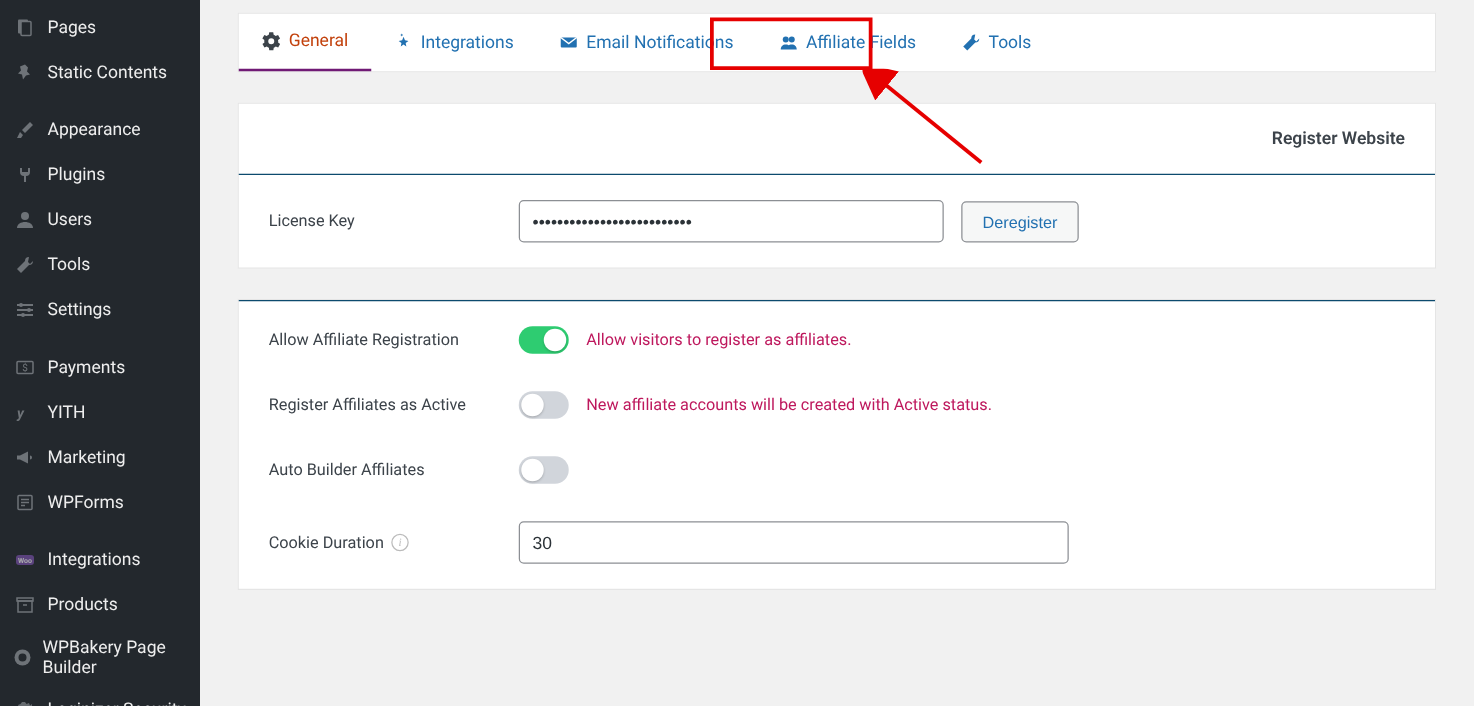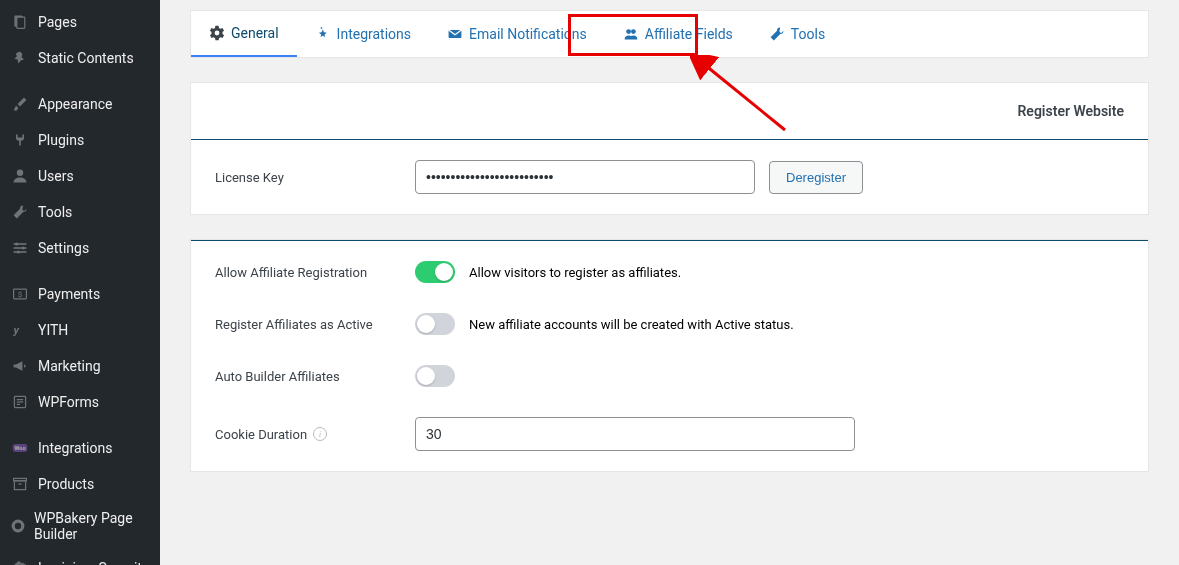--- a/index.html
+++ b/index.html
@@ -5,38 +5,38 @@
 * { box-sizing: border-box; margin: 0; padding: 0; }
 body { font-family: -apple-system, BlinkMacSystemFont, "Segoe UI", Roboto, sans-serif; font-size: 13px; color: #444; background: #f1f1f1; width: 1179px; height: 565px; overflow: hidden; }
 .layout { display: flex; height: 100%; }
 .sidebar { width: 160px; background: #23282d; color: #eee; padding-top: 4px; }
 .sidebar-item { display: flex; align-items: center; padding: 8px 10px; color: #eee; font-size: 14px; cursor: pointer; }
 .sidebar-item .icon { width: 20px; height: 20px; margin-right: 8px; display: flex; align-items: center; justify-content: center; opacity: 0.6; }
 .sidebar-sep { height: 10px; }
 .main { flex: 1; padding: 10px 30px 0 30px; background: #f1f1f1; }
 .tabs { display: flex; background: #fff; border: 1px solid #e5e5e5; }
 .tab { display: flex; align-items: center; padding: 14px 18px; color: #2271b1; font-size: 14px; cursor: pointer; gap: 6px; }
-.tab.active { color: #0c4a6e; border-bottom: 2px solid #3b82f6; }
+.tab.active { color: #c2410c; border-bottom: 2px solid #701a75; }
 .tab .ticon { width: 16px; height: 16px; display: inline-flex; align-items: center; justify-content: center; }
 .panel { background: #fff; border: 1px solid #e5e5e5; margin-top: 24px; padding: 0; }
 .panel-header { padding: 20px 24px; font-weight: 600; font-size: 14px; color: #3c434a; text-align: right; }
 .panel-body { border-top: 1px solid #0c4a6e; padding: 20px 24px; }
 .form-row { display: flex; align-items: center; margin-bottom: 30px; }
 .form-row:last-child { margin-bottom: 0; }
 .form-label { width: 200px; color: #3c434a; font-size: 13px; display: flex; align-items: center; gap: 6px; }
 .form-control { flex: 1; display: flex; align-items: center; gap: 14px; }
 input[type=text] { width: 340px; padding: 8px 10px; border: 1px solid #8c8f94; border-radius: 4px; font-size: 14px; background: #fff; color: #2c3338; }
 .btn { padding: 8px 16px; border: 1px solid #8c8f94; border-radius: 4px; background: #f6f7f7; color: #2271b1; font-size: 13px; cursor: pointer; }
 .toggle { width: 40px; height: 22px; border-radius: 11px; position: relative; cursor: pointer; }
 .toggle.on { background: #2ecc71; }
 .toggle.off { background: #d1d5db; }
 .toggle .knob { position: absolute; top: 2px; width: 18px; height: 18px; border-radius: 50%; background: #fff; box-shadow: 0 1px 2px rgba(0,0,0,0.2); }
 .toggle.on .knob { right: 2px; }
 .toggle.off .knob { left: 2px; }
-.help-text { color: #000000; font-size: 13px; }
+.help-text { color: #be185d; font-size: 13px; }
 .info-icon { width: 14px; height: 14px; border: 1px solid #bbb; border-radius: 50%; display: inline-flex; align-items: center; justify-content: center; font-size: 9px; color: #bbb; font-style: italic; font-family: serif; }
 .highlight-box { border: 3px solid #e60000; position: absolute; pointer-events: none; z-index: 100; }
 .arrow-svg { position: absolute; z-index: 99; pointer-events: none; }
 </style>
 </head>
 <body>
 
 <div class="layout">
   <div class="sidebar">
     <div class="sidebar-item">

